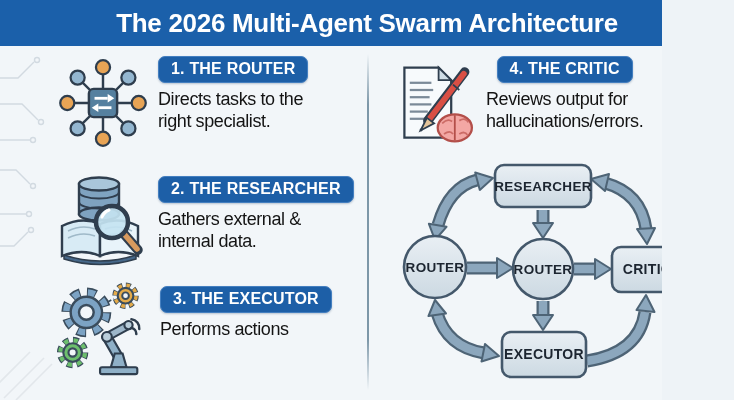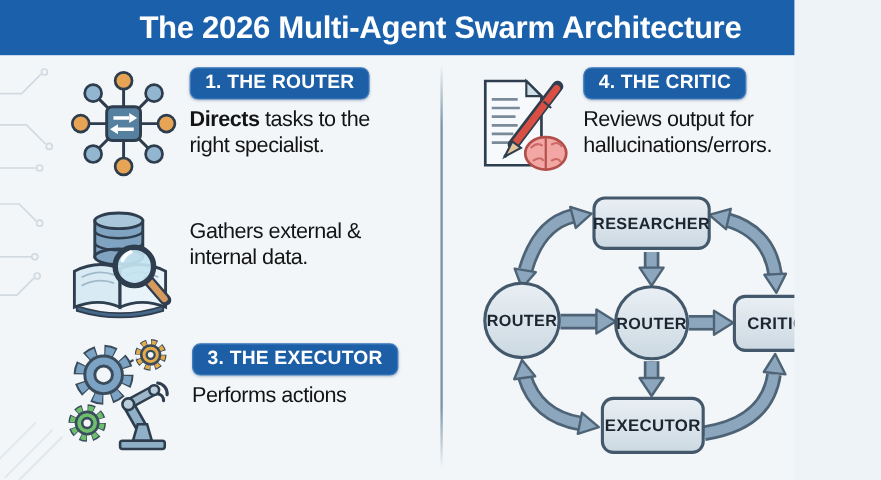--- a/index.html
+++ b/index.html
@@ -18,21 +18,21 @@
            background:linear-gradient(to bottom,rgba(125,151,168,0),#7d97a8 15%,#7d97a8 85%,rgba(125,151,168,0));}
 
   
   .row{position:absolute;display:flex;align-items:flex-start;}
   .icon{flex:0 0 auto;}
   .col{display:flex;flex-direction:column;align-items:flex-start;}
   .badge{background:#1d5fa7;border:1px solid #447fc0;color:#fff;font-weight:700;
          font-size:16px;letter-spacing:0.2px;padding:3px 12px 4px;border-radius:7px;
          box-shadow:0 1px 2px rgba(20,50,90,.25);white-space:nowrap;}
   .desc{margin-top:5px;font-size:18px;line-height:22px;color:#141414;letter-spacing:-0.4px;}
-  .desc .b{font-weight:700;}
+  .desc .b{font-weight:400;}
 
   .bgart{position:absolute;left:0;top:0;}
 </style>
 </head>
 <body>
 
 <div id="stage">
 
   <svg class="bgart" width="734" height="400" viewBox="0 0 734 400">
     <g stroke="#d2dae1" stroke-width="1.4" fill="none">
@@ -131,20 +131,21 @@
       <path d="M86 58 Q66 48 48 56 L48 88 Q66 80 86 88 Z" fill="#e8f4fa" stroke="#2f3e4e" stroke-width="2.4"></path>
       <path d="M16 63 Q30 56 43 61 M16 70 Q30 63 43 68" fill="none" stroke="#9fb9c8" stroke-width="1.5"></path>
       <path d="M53 61 Q66 56 80 63 M53 68 Q66 63 80 70" fill="none" stroke="#9fb9c8" stroke-width="1.5"></path>
       <line x1="48" y1="56" x2="48" y2="88" stroke="#2f3e4e" stroke-width="2"></line>
       <line x1="72" y1="66" x2="86" y2="82" stroke="#2f3e4e" stroke-width="9.5" stroke-linecap="round"></line>
       <line x1="73" y1="67" x2="85" y2="81" stroke="#d79a5e" stroke-width="5.5" stroke-linecap="round"></line>
       <circle cx="60" cy="54" r="16" fill="#c4e3f1" fill-opacity="0.92" stroke="#2f3e4e" stroke-width="4.5"></circle>
       <path d="M50 49 a13 13 0 0 1 7 -7" fill="none" stroke="#ffffff" stroke-width="3" stroke-linecap="round"></path>
     </svg>
     <div class="col" style="margin-left:6px;margin-top:10px;">
+      <div class="badge">2. THE RESEARCHER</div>
       <div class="desc"><span>Gathers external &amp;</span><br><span>internal data.</span></div>
     </div>
   </div>
 
   <div class="row" style="left:54px;top:280px;">
     <svg class="icon" width="98" height="100" viewBox="0 0 100 100">
       <path d="M50 24 L61 18" stroke="#3a4c5c" stroke-width="1.8" stroke-dasharray="3.5 2.6" fill="none"></path>
 
       <circle cx="33" cy="32" r="20" fill="none" stroke="#3a4c5c" stroke-width="11" stroke-dasharray="9 6.71"></circle>
       <circle cx="33" cy="32" r="20" fill="none" stroke="#7ca3c4" stroke-width="7.5" stroke-dasharray="7 8.71" stroke-dashoffset="-1"></circle>
@@ -191,21 +192,21 @@
       </g>
       <line x1="83" y1="15" x2="42" y2="69" stroke="#2f3e4e" stroke-width="10.5" stroke-linecap="round"></line>
       <line x1="82" y1="17" x2="44" y2="67" stroke="#d94f44" stroke-width="6.5" stroke-linecap="round"></line>
       <line x1="70" y1="29" x2="77" y2="35" stroke="#2f3e4e" stroke-width="2"></line>
       <path d="M34 80 L41 66 L49 72 Z" fill="#e3c49a" stroke="#2f3e4e" stroke-width="2"></path>
       <circle cx="34.5" cy="79.5" r="1.6" fill="#2f3e4e"></circle>
       <ellipse cx="72" cy="77" rx="19" ry="15" fill="#f3a7a4" stroke="#b34f4a" stroke-width="2.5"></ellipse>
       <line x1="72" y1="63" x2="72" y2="91" stroke="#b34f4a" stroke-width="2"></line>
       <path d="M58 72 q6 -6 11 -2 M60 84 q7 -5 10 0 M77 69 q7 -4 10 2 M77 84 q6 -4 9 1" fill="none" stroke="#cc6b66" stroke-width="2"></path>
     </svg>
-    <div class="col" style="margin-left:6px;">
+    <div class="col" style="margin-left:6px;align-items:center;">
       <div class="badge">4. THE CRITIC</div>
       <div class="desc"><span>Reviews output for</span><br><span>hallucinations/errors.</span></div>
     </div>
   </div>
 
   <svg class="abs" style="left:385px;top:155px;" width="315" height="240" viewBox="0 0 315 240">
     <defs>
       <linearGradient id="nodeg" x1="0" y1="0" x2="0" y2="1">
         <stop offset="0" stop-color="#e9eff4"></stop>
           <stop offset="1" stop-color="#ccd9e2"></stop>

